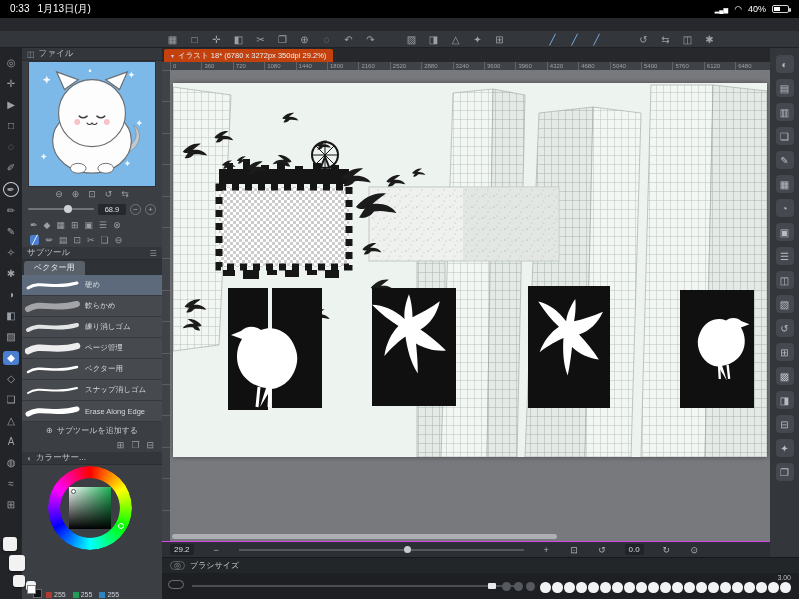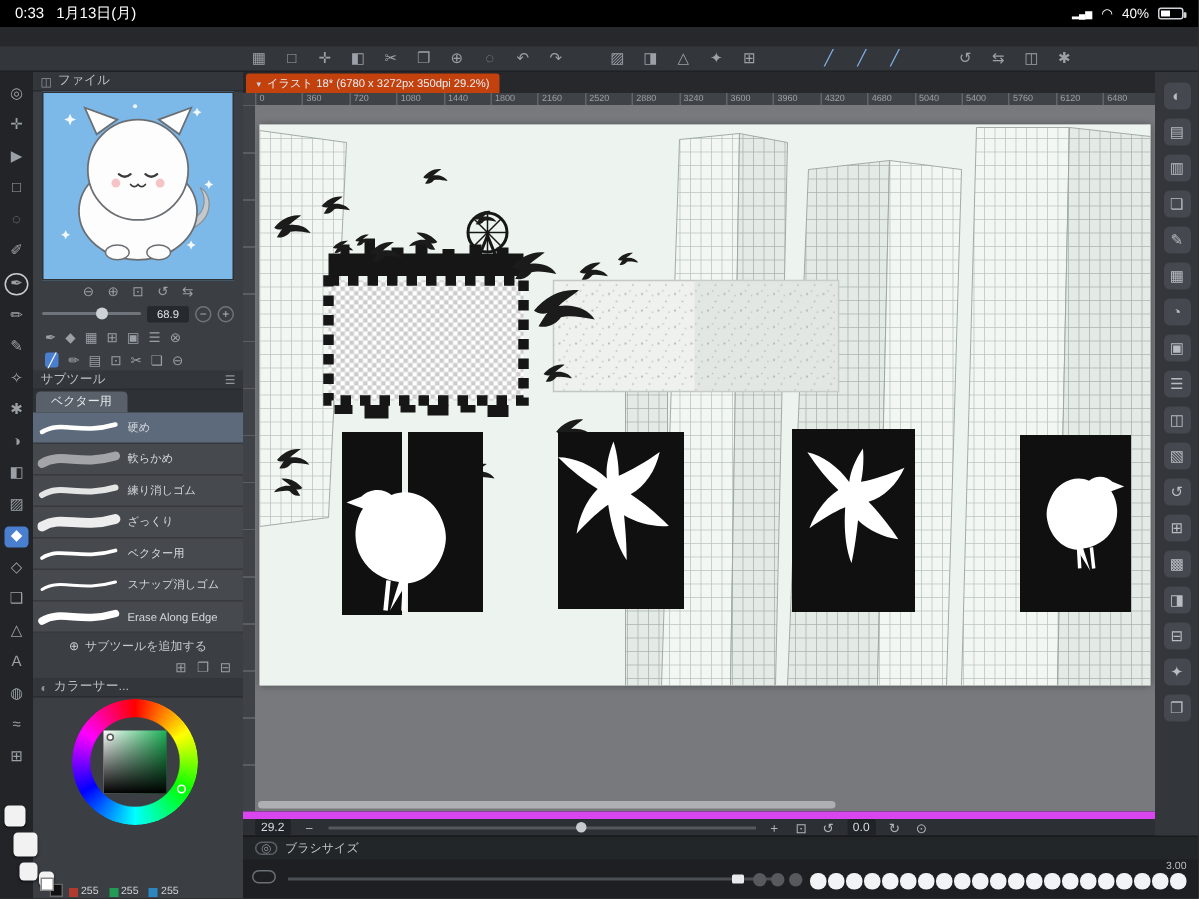--- a/index.html
+++ b/index.html
@@ -102,21 +102,21 @@
   .ruler-v{position:absolute;left:162px;top:70px;width:8px;height:471px;background:#3f4246;
     background-image:repeating-linear-gradient(to bottom,#5a5e63 0 1px,transparent 1px 31.4px);}
   .workspace{position:absolute;left:170px;top:70px;width:600px;height:471px;background:#77797d;overflow:hidden;}
   .canvas-art{position:absolute;left:3px;top:13px;width:594px;height:374px;background:#edf4ef;
     box-shadow:0 0 5px rgba(0,0,0,.4);}
   .canvas-art svg{display:block;width:100%;height:100%;}
   .hscroll{position:absolute;left:2px;bottom:2px;width:385px;height:5px;background:#b2b5b9;border-radius:3px;opacity:.9;}
 
   
   .zoombar{position:absolute;left:162px;top:541px;width:608px;height:16px;background:#2c2f33;
-    border-top:5px solid #d946ef;display:flex;align-items:center;gap:7px;padding:0 8px;
+    border-top:1px solid #d946ef;display:flex;align-items:center;gap:17px;padding:0 8px;
     font-size:8px;color:#aeb4ba;}
   .z-value{background:#202327;border-radius:2px;padding:1px 4px;color:#d8dce0;}
   .z-icon{font-size:9px;width:11px;text-align:center;}
   .z-track{width:285px;height:2px;background:#55595e;position:relative;flex:none;}
   .z-handle{position:absolute;left:58%;top:-2.5px;width:7px;height:7px;border-radius:50%;background:#c6cbd0;}
 
   
   .brushbar{position:absolute;left:162px;top:557px;width:637px;height:16px;background:#232629;
     border-top:1px solid #17191c;display:flex;align-items:center;gap:5px;padding:0 8px;
     color:#c2c7cc;font-size:8px;}
@@ -330,21 +330,21 @@
         <div class="st-row">
           <svg class="st-preview" width="56" height="14">
             <path d="M3,10 C16,2 28,12 52,5" fill="none" stroke="#ffffff" stroke-width="4" stroke-linecap="round" stroke-opacity="0.85"></path>
           </svg>
           <span class="st-label">練り消しゴム</span>
         </div>
         <div class="st-row">
           <svg class="st-preview" width="56" height="14">
             <path d="M3,10 C16,2 28,12 52,5" fill="none" stroke="#ffffff" stroke-width="6.5" stroke-linecap="round" stroke-opacity="0.9"></path>
           </svg>
-          <span class="st-label">ざっくり</span>
+          <span class="st-label">ページ管理</span>
         </div>
         <div class="st-row">
           <svg class="st-preview" width="56" height="14">
             <path d="M3,10 C16,2 28,12 52,5" fill="none" stroke="#ffffff" stroke-width="2.5" stroke-linecap="round" stroke-opacity="1"></path>
           </svg>
           <span class="st-label">ベクター用</span>
         </div>
         <div class="st-row">
           <svg class="st-preview" width="56" height="14">
             <path d="M3,10 C16,2 28,12 52,5" fill="none" stroke="#ffffff" stroke-width="2" stroke-linecap="round" stroke-opacity="1"></path>

